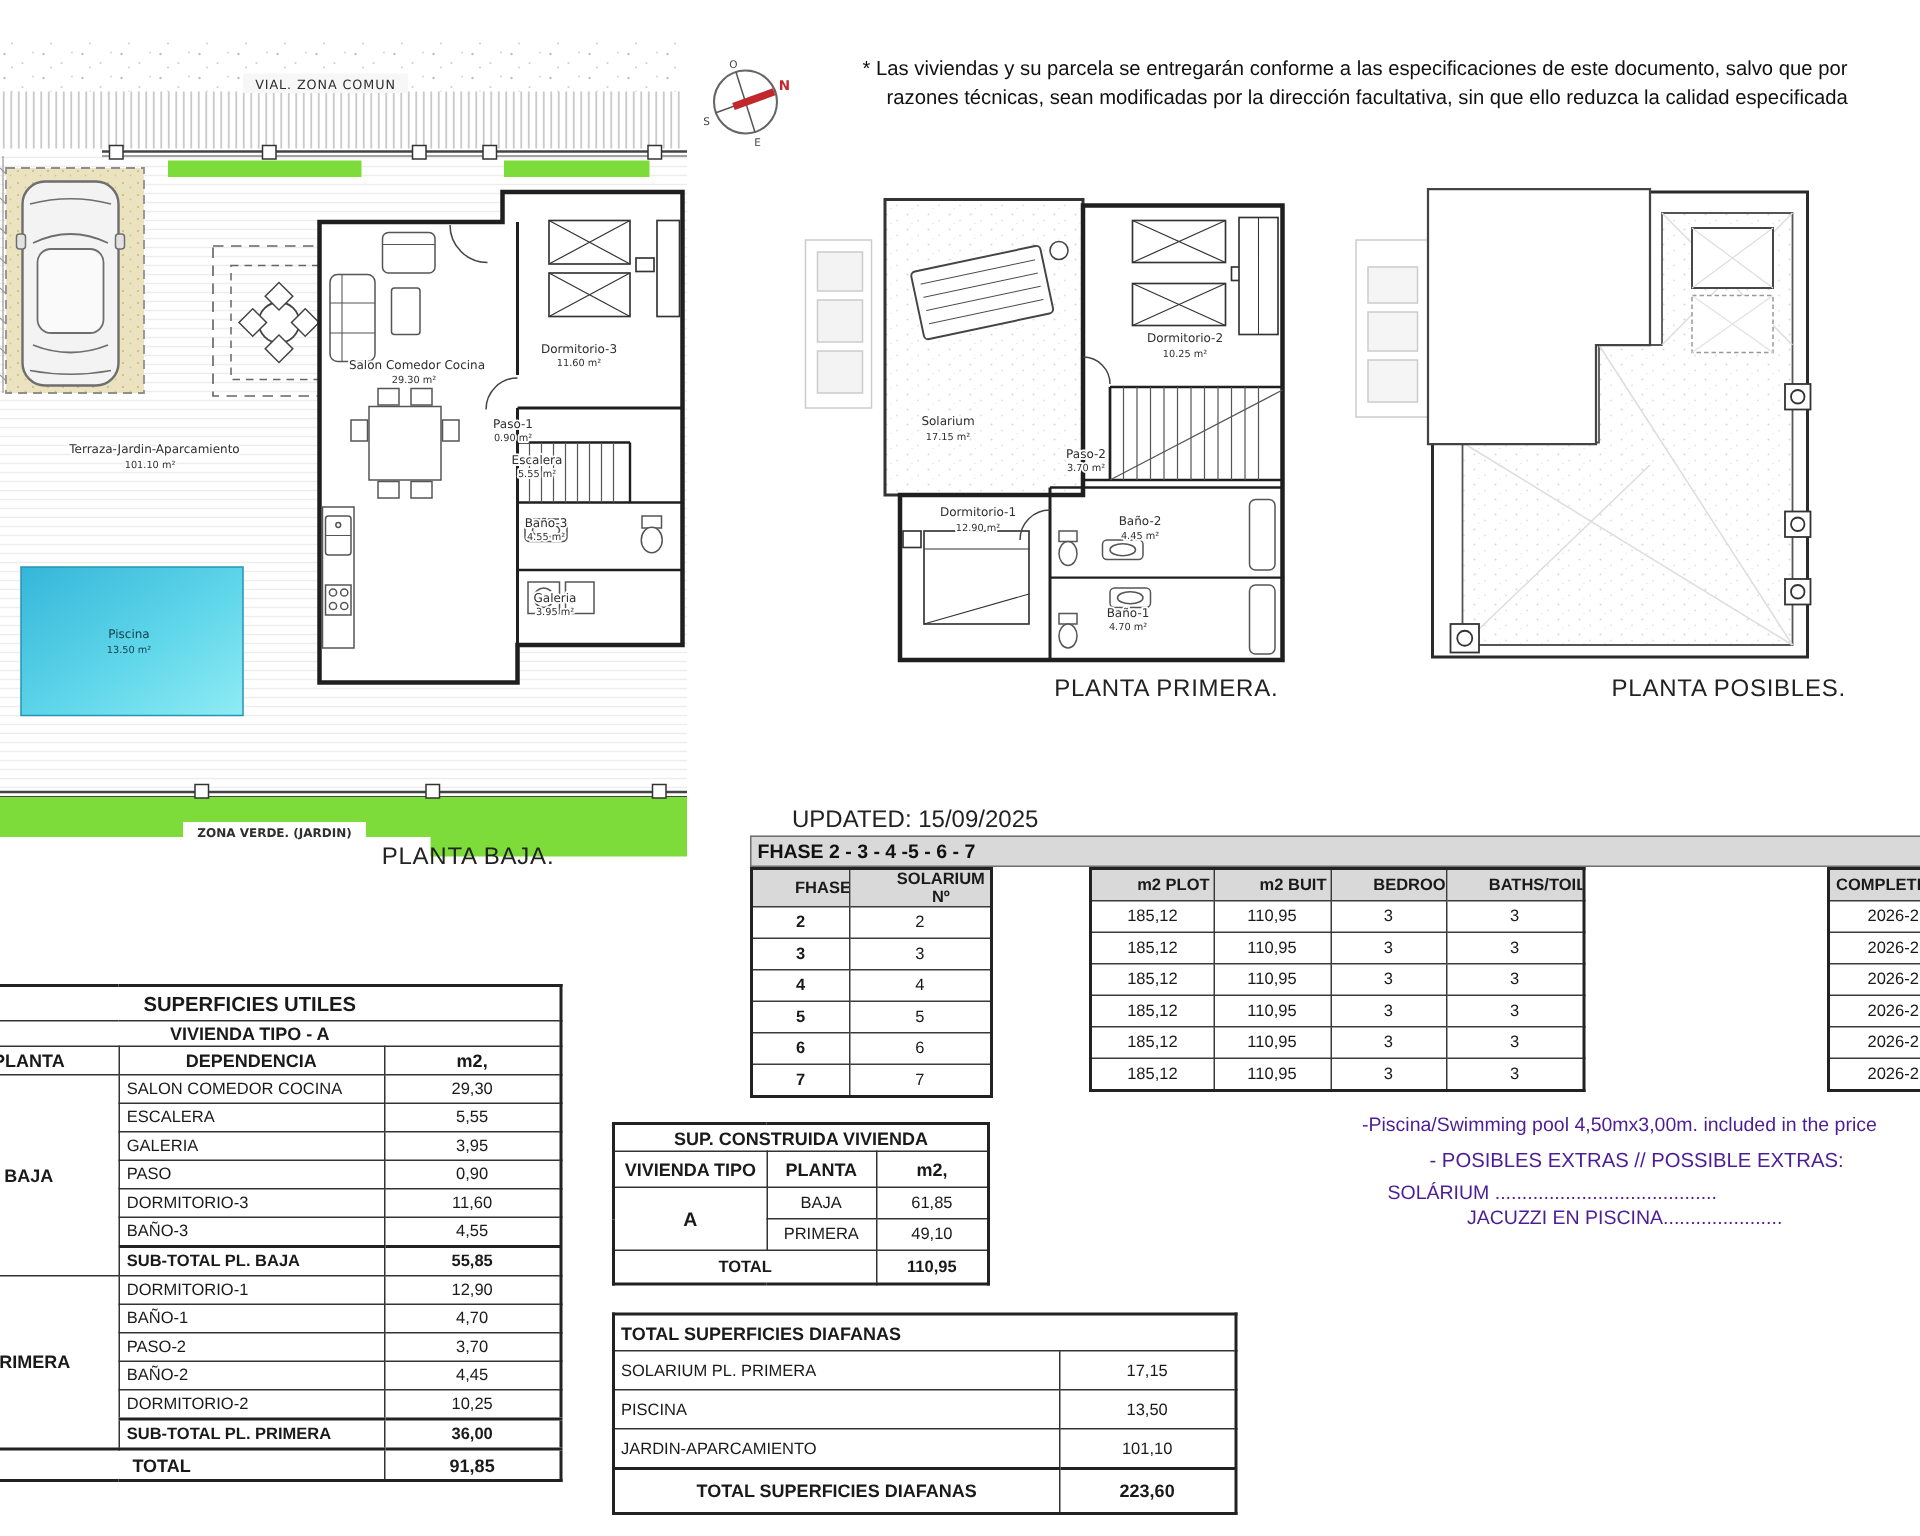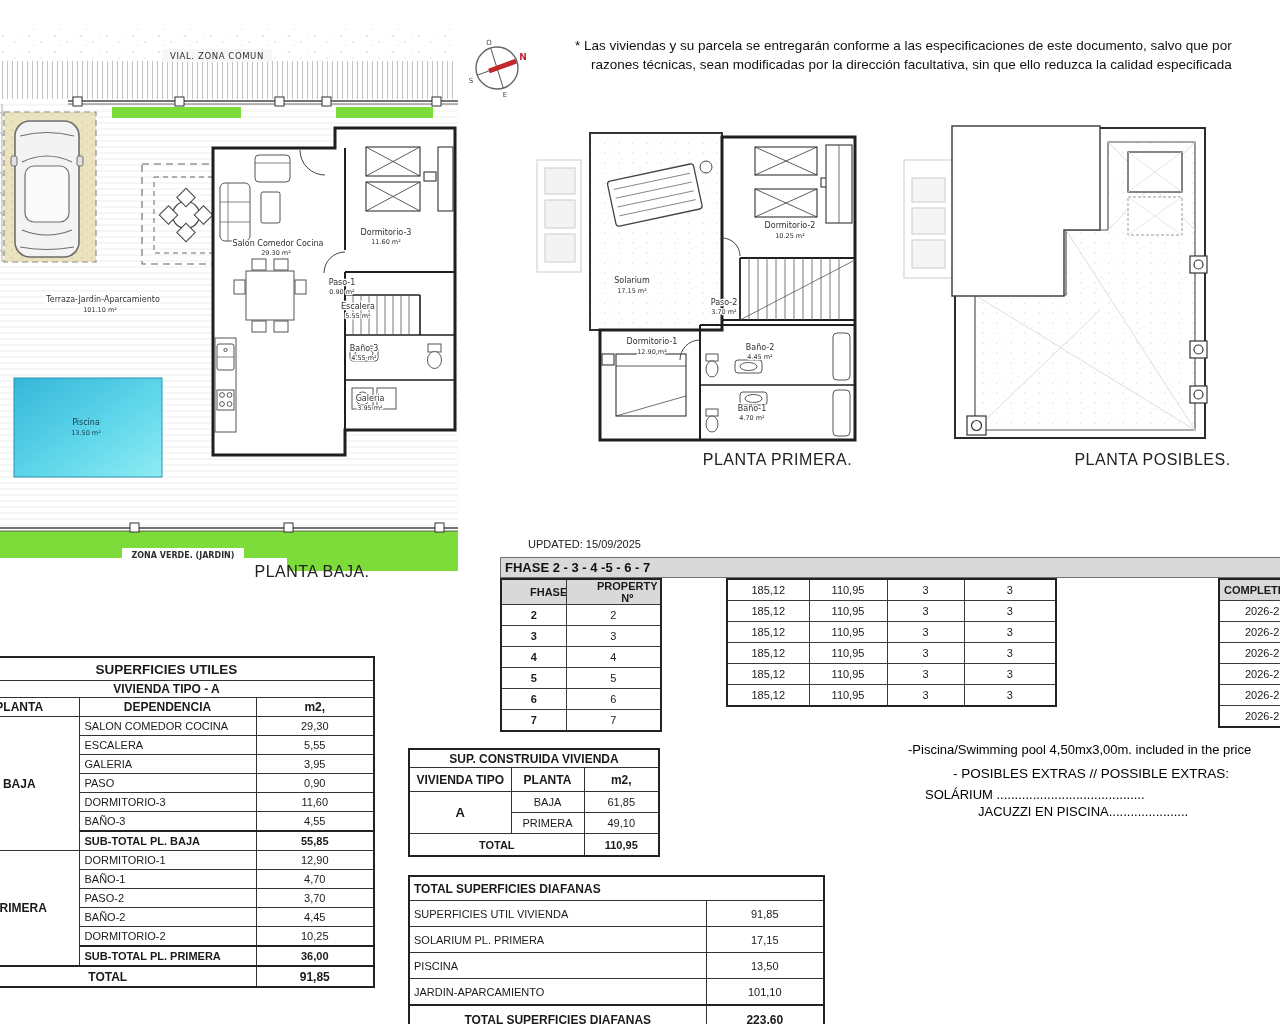--- a/index.html
+++ b/index.html
@@ -19,21 +19,21 @@
   .rl{font-size:8px;text-anchor:middle;}
   .ra{font-size:6.5px;text-anchor:middle;}
   .halo{stroke:#fff;stroke-width:2.5px;paint-order:stroke;stroke-linejoin:round;}
   .vial{font-size:8.5px;letter-spacing:.6px;text-anchor:middle;}
   .zv{font-size:8px;font-weight:bold;text-anchor:middle;}
   .pool-t{fill:#15424e;}
   .cl{font-size:7px;fill:#444;text-anchor:middle;}
   .cn{font-size:9px;font-weight:bold;fill:#c1272d;}
 
   
-  .updated{font-size:11px;color:#222;}
+  .updated{font-size:16px;color:#222;}
   .band{background:#d9d9d9;border:1px solid #6f6f6f;font-size:13px;font-weight:bold;
         display:flex;align-items:center;padding-left:4px;box-sizing:border-box;color:#111;}
   table{border-collapse:collapse;table-layout:fixed;position:absolute;}
   .ft{font-size:11px;border:2px solid #222;}
   .ft th,.ft td{border:1px solid #3a3a3a;height:20px;text-align:center;padding:0;overflow:hidden;}
   .ft th{background:#d9d9d9;font-weight:bold;padding-left:28px;}
   .ft td.b{font-weight:bold;}
   .ft3 th{text-align:left;padding-left:4px;}
   .ft3 td{text-align:left;padding-left:25px;}
 
@@ -57,21 +57,21 @@
   .sc .tot td{font-weight:bold;height:21px;}
 
   
   .df{font-size:11px;border:2px solid #222;}
   .df td{border:1px solid #333;height:17px;padding:4px;overflow:hidden;margin-left:40px;}
   .df .t1 td{font-weight:bold;font-size:12px;text-align:left;padding-left:4px;height:15px;}
   .df .dep{text-align:left;padding-left:4px;}
   .df .val{text-align:center;}
   .df .tot td{font-weight:bold;font-size:12px;text-align:center;border-top:2px solid #222;height:20px;}
 
-  .note{font-size:13px;color:#000000;white-space:nowrap;}
+  .note{font-size:13px;color:#4c1d95;white-space:nowrap;}
   .note2{font-size:13.5px;margin-left:48px;}
 </style>
 </head>
 <body>
 
 <div id="page">
 
   <div class="abs disc" style="left:575px;top:36px;">
     <div class="l1">* Las viviendas y su parcela se entregarán conforme a las especificaciones de este documento, salvo que por</div>
     <div class="l2">razones técnicas, sean modificadas por la dirección facultativa, sin que ello reduzca la calidad especificada</div>
@@ -365,21 +365,21 @@
   </div>
 
   <table class="ft" style="left:500px;top:578px;width:160px;">
     <colgroup>
         <col style="width:65px">
         <col style="width:95px">
       </colgroup>
     <tbody>
         <tr>
       <th>FHASE</th>
-      <th>PROPERTY Nº</th>
+      <th>SOLARIUM Nº</th>
     </tr>
     <tr>
           <td class="b">2</td>
           <td>2</td>
         </tr>
     <tr>
           <td class="b">3</td>
           <td>3</td>
         </tr>
     <tr>
@@ -402,20 +402,26 @@
     </table>
 
   <table class="ft" style="left:726px;top:578px;width:329px;">
     <colgroup>
         <col style="width:82px">
         <col style="width:78px">
         <col style="width:77px">
         <col style="width:92px">
       </colgroup>
     <tbody>
+        <tr>
+      <th>m2 PLOT</th>
+      <th>m2 BUIT</th>
+      <th>BEDROOMS</th>
+      <th>BATHS/TOILTET</th>
+    </tr>
     <tr>
           <td>185,12</td>
           <td>110,95</td>
           <td>3</td>
           <td>3</td>
         </tr>
     <tr>
           <td>185,12</td>
           <td>110,95</td>
           <td>3</td>
@@ -590,24 +596,20 @@
   <table class="df" style="left:408px;top:875px;width:415px;">
     <colgroup>
         <col style="width:297px">
         <col style="width:118px">
       </colgroup>
     <tbody>
         <tr class="t1">
           <td colspan="2">TOTAL SUPERFICIES DIAFANAS</td>
         </tr>
     <tr>
-          <td class="dep">SUPERFICIES UTIL VIVIENDA</td>
-          <td class="val">91,85</td>
-        </tr>
-    <tr>
           <td class="dep">SOLARIUM PL. PRIMERA</td>
           <td class="val">17,15</td>
         </tr>
     <tr>
           <td class="dep">PISCINA</td>
           <td class="val">13,50</td>
         </tr>
     <tr>
           <td class="dep">JARDIN-APARCAMIENTO</td>
           <td class="val">101,10</td>

